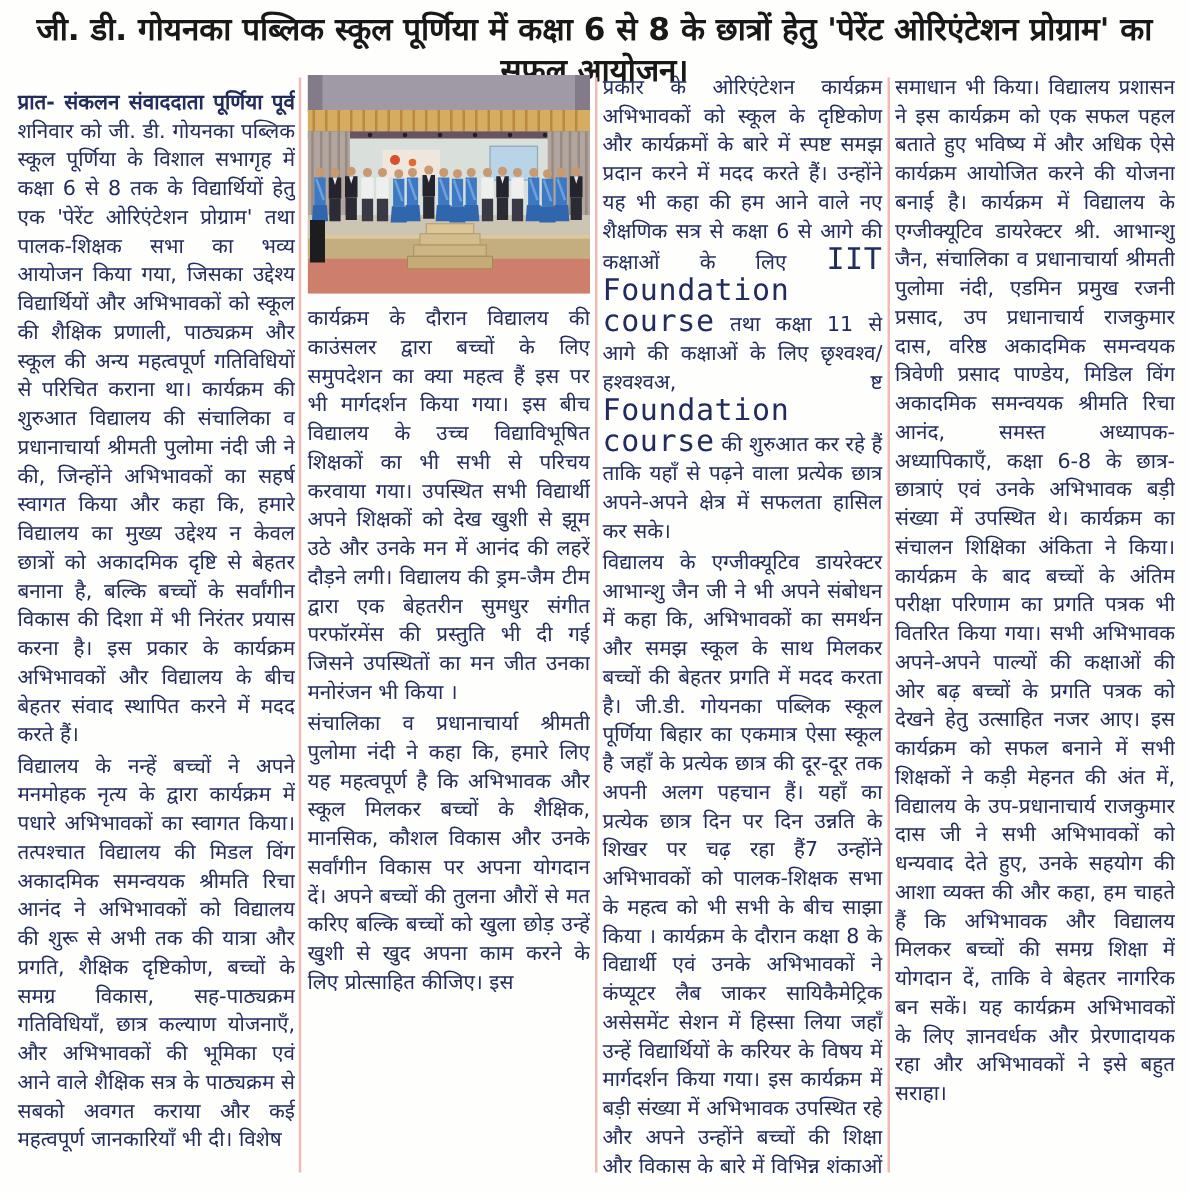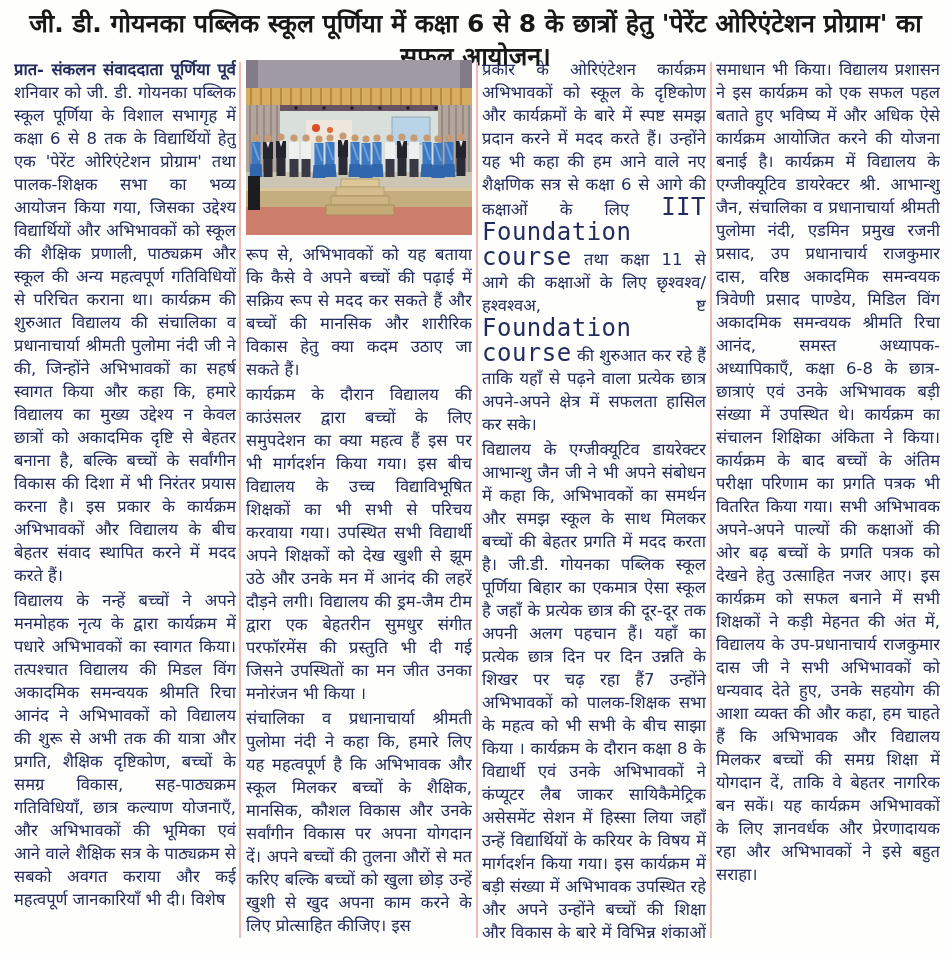--- a/index.html
+++ b/index.html
@@ -10,21 +10,21 @@
   .headline{
     position:absolute;top:8px;left:18px;right:18px;margin:0;
     text-align:center;font-size:25px;line-height:1.3;font-weight:bold;
     color:#181818;letter-spacing:0px;
   }
   .col{
     position:absolute;top:58px;bottom:10px;overflow:hidden;
     color:#222c5e;font-size:16.5px;line-height:23px;text-align:justify;
   }
   .col p{margin:0 0 2px 0;}
-  .col1{left:14px;width:222px;}
+  .col1{left:14px;width:222px;margin-top:12px;}
   .col2{left:246px;width:226px;}
   .col3{left:482px;width:224px;}
   .col4{left:716px;width:224px;}
   .lead{font-weight:bold;}
   .eng{
     font-family:"DejaVu Sans Mono",monospace;
     font-size:24px;letter-spacing:0.5px;line-height:23px;
   }
   .rule{position:absolute;top:62px;bottom:16px;width:2px;background:#eebcb4;}
   .rule-1{left:239px;}
@@ -173,21 +173,20 @@
         <g>
           <rect x="95" y="119" width="38" height="8" fill="#dcc697" stroke="#b09a6c" stroke-width="0.8"></rect>
           <rect x="90" y="127" width="48" height="9" fill="#d4bd8d" stroke="#b09a6c" stroke-width="0.8"></rect>
           <rect x="85" y="136" width="58" height="9" fill="#ccb483" stroke="#a8925f" stroke-width="0.8"></rect>
           <rect x="80" y="145" width="68" height="10" fill="#c3aa77" stroke="#a08a58" stroke-width="0.8"></rect>
         </g>
 
         <rect x="2" y="116" width="12" height="34" fill="#1d1d1f"></rect>
       </svg>
     </div>
-    <p>रूप से, अभिभावकों को यह बताया कि कैसे वे अपने बच्चों की पढ़ाई में सक्रिय रूप से मदद कर सकते हैं और बच्चों की मानसिक और शारीरिक विकास हेतु क्या कदम उठाए जा सकते हैं।</p>
     <p>कार्यक्रम के दौरान विद्यालय की काउंसलर द्वारा बच्चों के लिए समुपदेशन का क्या महत्व हैं इस पर भी मार्गदर्शन किया गया। इस बीच विद्यालय के उच्च विद्याविभूषित शिक्षकों का भी सभी से परिचय करवाया गया। उपस्थित सभी विद्यार्थी अपने शिक्षकों को देख खुशी से झूम उठे और उनके मन में आनंद की लहरें दौड़ने लगी। विद्यालय की ड्रम-जैम टीम द्वारा एक बेहतरीन सुमधुर संगीत परफॉरमेंस की प्रस्तुति भी दी गई जिसने उपस्थितों का मन जीत उनका मनोरंजन भी किया ।</p>
     <p>संचालिका व प्रधानाचार्या श्रीमती पुलोमा नंदी ने कहा कि, हमारे लिए यह महत्वपूर्ण है कि अभिभावक और स्कूल मिलकर बच्चों के शैक्षिक, मानसिक, कौशल विकास और उनके सर्वांगीन विकास पर अपना योगदान दें। अपने बच्चों की तुलना औरों से मत करिए बल्कि बच्चों को खुला छोड़ उन्हें खुशी से खुद अपना काम करने के लिए प्रोत्साहित कीजिए। इस</p>
   </div>
 
   <div class="col col3">
     <p><span>प्रकार के ओरिएंटेशन कार्यक्रम अभिभावकों को स्कूल के दृष्टिकोण और कार्यक्रमों के बारे में स्पष्ट समझ प्रदान करने में मदद करते हैं। उन्होंने यह भी कहा की हम आने वाले नए शैक्षणिक सत्र से कक्षा 6 से आगे की कक्षाओं के लिए </span><span class="eng">IIT Foundation course</span><span> तथा कक्षा 11 से आगे की कक्षाओं के लिए छृश्वश्व/हश्वश्वअ, ष्ट </span><span class="eng">Foundation course</span><span> की शुरुआत कर रहे हैं ताकि यहाँ से पढ़ने वाला प्रत्येक छात्र अपने-अपने क्षेत्र में सफलता हासिल कर सके।</span></p>
     <p>विद्यालय के एग्जीक्यूटिव डायरेक्टर आभान्शु जैन जी ने भी अपने संबोधन में कहा कि,  अभिभावकों का समर्थन और समझ स्कूल के साथ मिलकर बच्चों की बेहतर प्रगति में मदद करता है। जी.डी. गोयनका पब्लिक स्कूल पूर्णिया बिहार का एकमात्र ऐसा स्कूल है जहाँ के प्रत्येक छात्र की दूर-दूर तक अपनी अलग पहचान हैं। यहाँ का प्रत्येक छात्र दिन पर दिन उन्नति के शिखर पर चढ़ रहा हैं7 उन्होंने अभिभावकों को पालक-शिक्षक सभा के महत्व को भी सभी के बीच साझा किया । कार्यक्रम के दौरान कक्षा 8 के विद्यार्थी एवं उनके अभिभावकों ने कंप्यूटर लैब जाकर सायिकैमेट्रिक असेसमेंट सेशन में हिस्सा लिया जहाँ उन्हें विद्यार्थियों के करियर के विषय में मार्गदर्शन किया गया। इस कार्यक्रम में बड़ी संख्या में अभिभावक उपस्थित रहे और अपने उन्होंने बच्चों की शिक्षा और विकास के बारे में विभिन्न शंकाओं का</p>
   </div>
 
   <div class="col col4">

